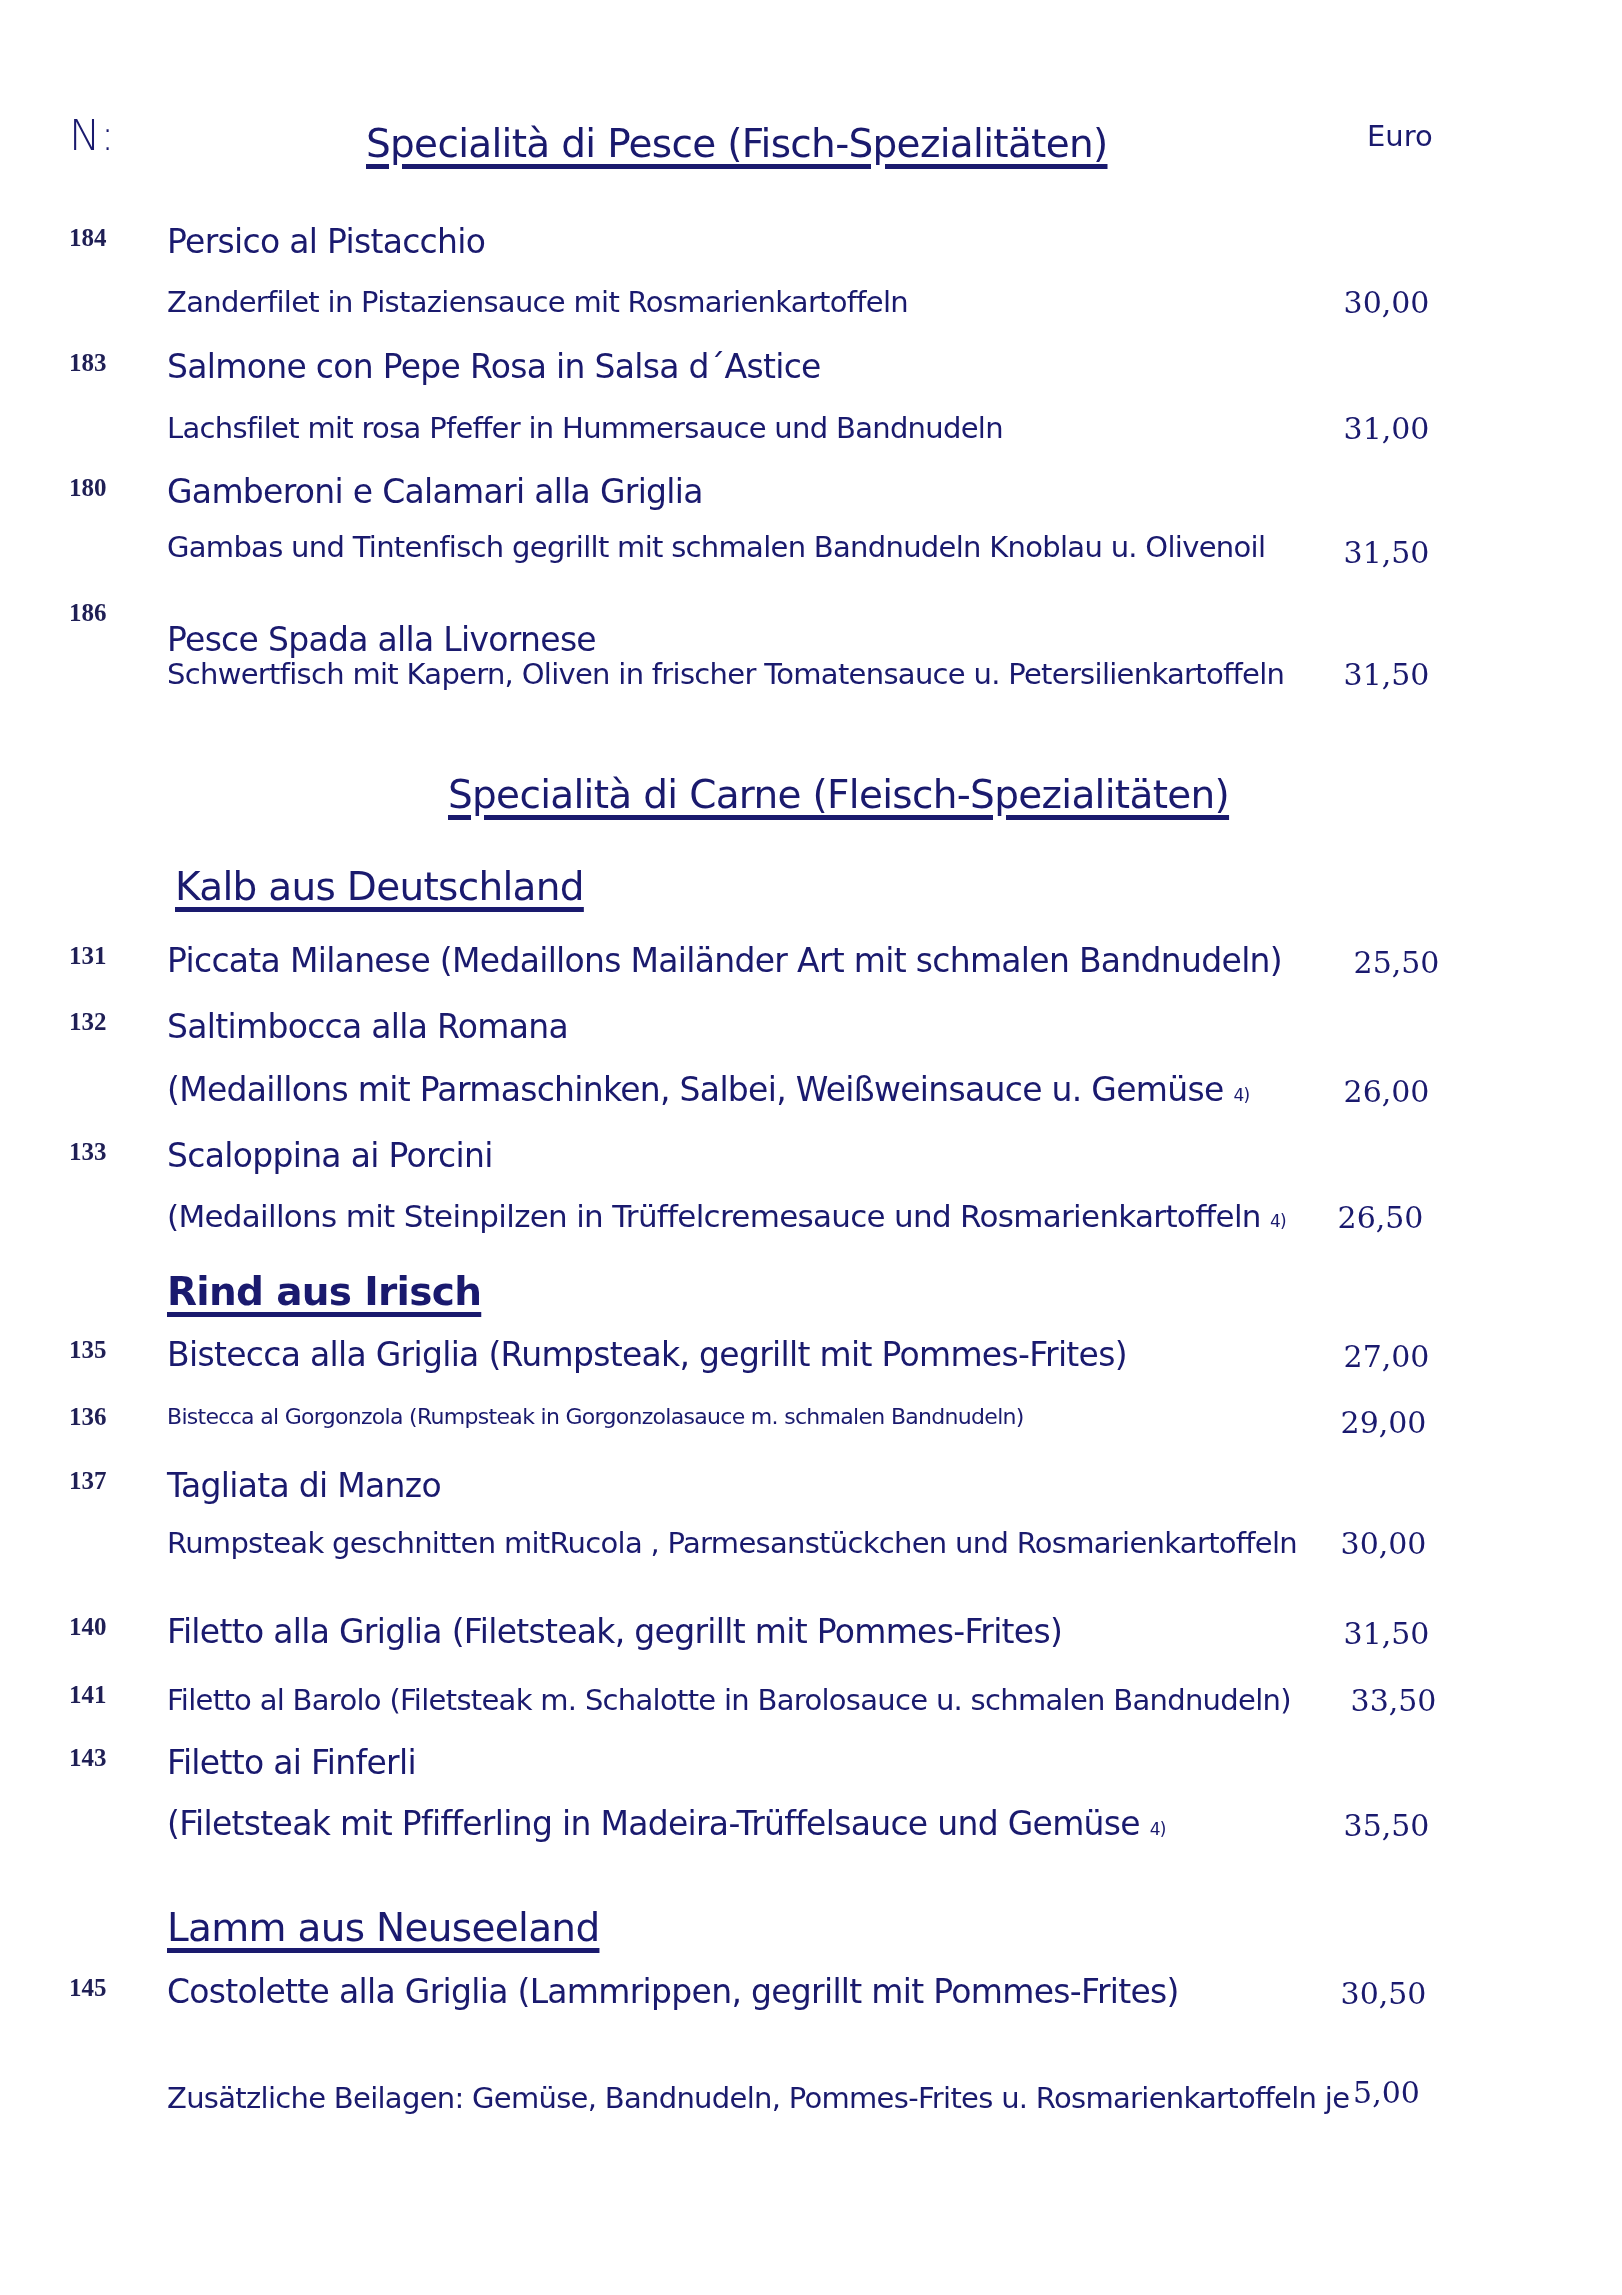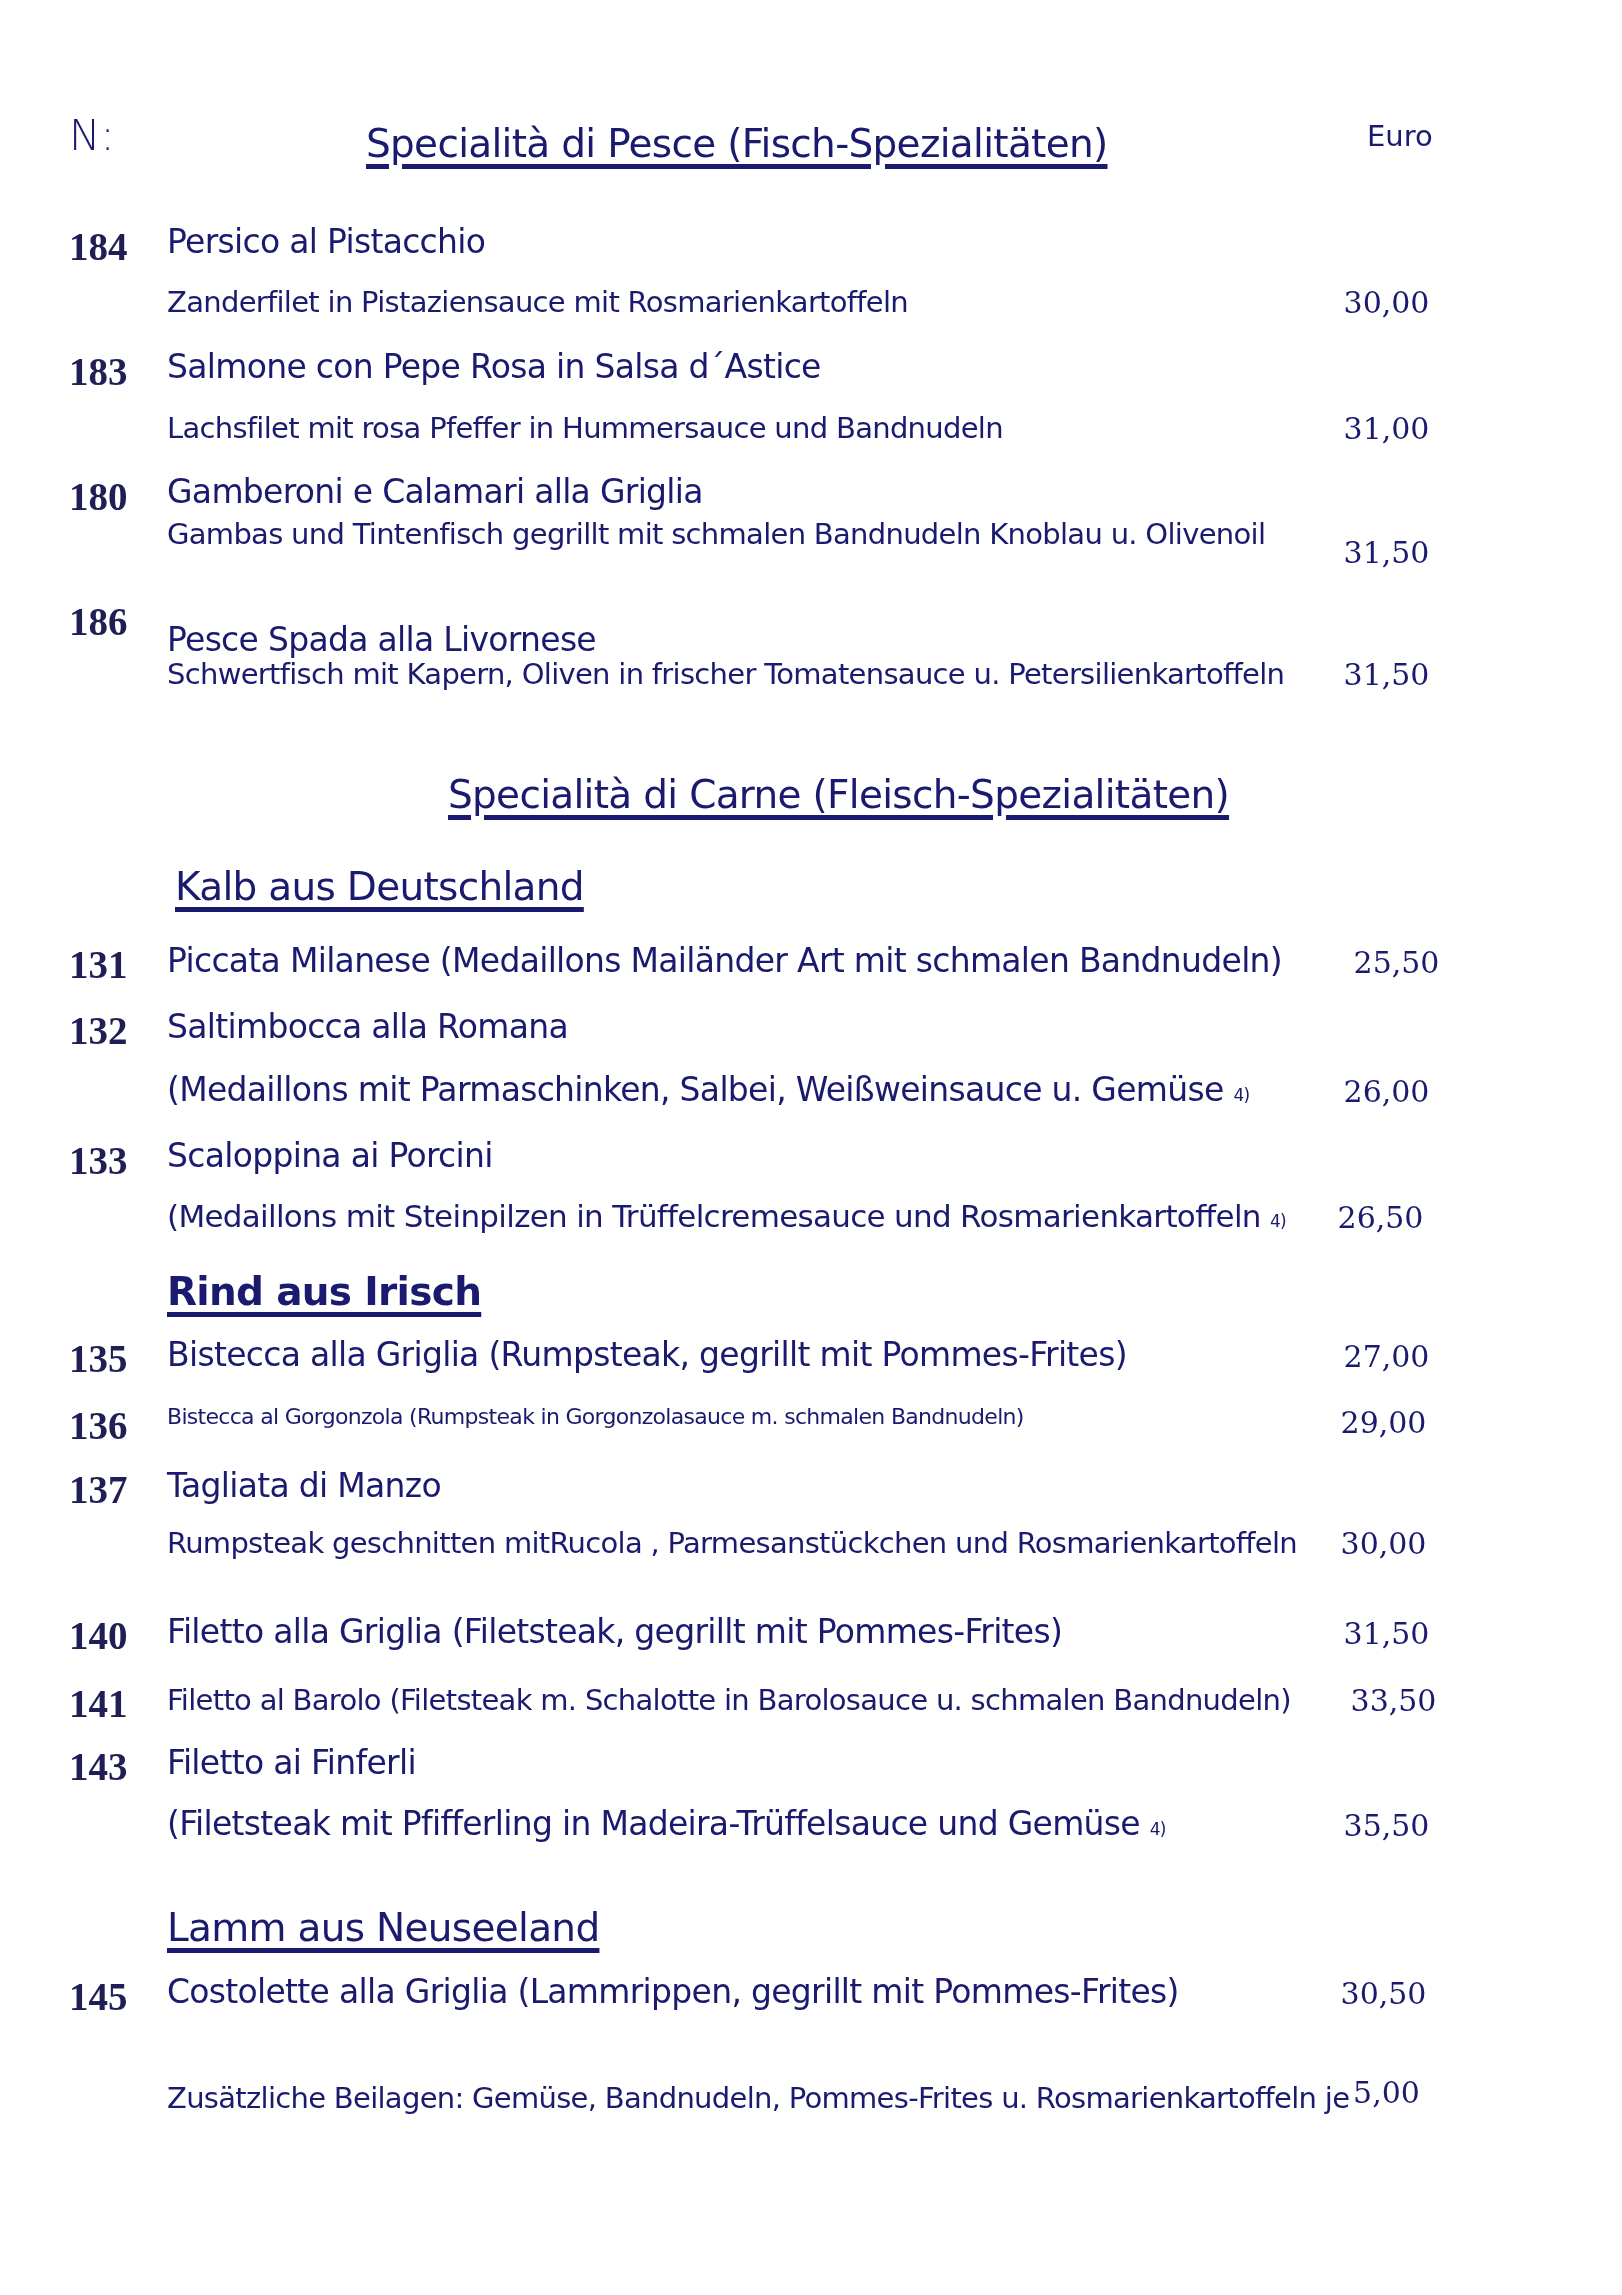--- a/index.html
+++ b/index.html
@@ -2,21 +2,21 @@
 <html style="font-size:10.5px"><head>
 <meta charset="utf-8">
 <style>
   html, body { margin:0; padding:0; background:#ffffff; }
   body { width:1622px; height:2295px; position:relative; overflow:hidden;
          color:#1a1a6e; font-family:"DejaVu Sans", sans-serif; }
   .abs { position:absolute; white-space:nowrap; }
   .hdr-n { left:69px; top:111px; font-size:42px; font-family:"DejaVu Sans", sans-serif; font-weight:300; }
   .title { font-size:39px; text-decoration:underline; text-decoration-thickness:4.6px; text-underline-offset:6.5px; letter-spacing:-0.7px; }
   .euro { left:1367px; top:119px; font-size:29px; }
-  .num { left:69px; font-family:"Liberation Serif", serif; font-weight:bold; font-size:39px; color:#1f1f55; }
+  .num { left:69px; font-family:"Liberation Serif", serif; font-weight:bold; font-size:25px; color:#1f1f55; }
   .name { left:167px; font-size:33px; letter-spacing:-0.7px; }
   .desc { left:167px; font-size:29px; letter-spacing:-0.7px; }
   .price { font-size:30px; text-align:center; width:131px; font-family:"DejaVu Serif", serif; font-weight:400; }
   .sub { left:175px; font-size:39px; text-decoration:underline; text-decoration-thickness:4.6px; text-underline-offset:6.5px; letter-spacing:-0.7px; }
   .note { font-size:17px; vertical-align:baseline; }
 </style>
 </head>
 <body>
 
 <div class="abs hdr-n">N:</div>
@@ -28,21 +28,21 @@
 <div class="abs desc" style="top:285px;">Zanderfilet in Pistaziensauce mit Rosmarienkartoffeln</div>
 <div class="abs price" style="left:1321px; top:285px;">30,00</div>
 
 <div class="abs num" style="top:349px;">183</div>
 <div class="abs name" style="top:347px;">Salmone con Pepe Rosa in Salsa d´Astice</div>
 <div class="abs desc" style="top:411px;">Lachsfilet mit  rosa Pfeffer in Hummersauce und Bandnudeln</div>
 <div class="abs price" style="left:1321px; top:411px;">31,00</div>
 
 <div class="abs num" style="top:474px;">180</div>
 <div class="abs name" style="top:472px;">Gamberoni e Calamari alla Griglia</div>
-<div class="abs desc" style="top:517px;">Gambas und Tintenfisch gegrillt mit schmalen Bandnudeln Knoblau u. Olivenoil</div>
+<div class="abs desc" style="top:530px;">Gambas und Tintenfisch gegrillt mit schmalen Bandnudeln Knoblau u. Olivenoil</div>
 <div class="abs price" style="left:1321px; top:535px;">31,50</div>
 
 <div class="abs num" style="top:599px;">186</div>
 <div class="abs name" style="top:620px;">Pesce Spada alla Livornese</div>
 <div class="abs desc" style="top:657px;">Schwertfisch mit Kapern, Oliven in frischer Tomatensauce u. Petersilienkartoffeln</div>
 <div class="abs price" style="left:1321px; top:657px;">31,50</div>
 
 <div class="abs title" style="left:448px; top:772px;">Specialità di Carne  (Fleisch-Spezialitäten)</div>
 
 <div class="abs sub" style="top:864px;">Kalb aus Deutschland</div>

